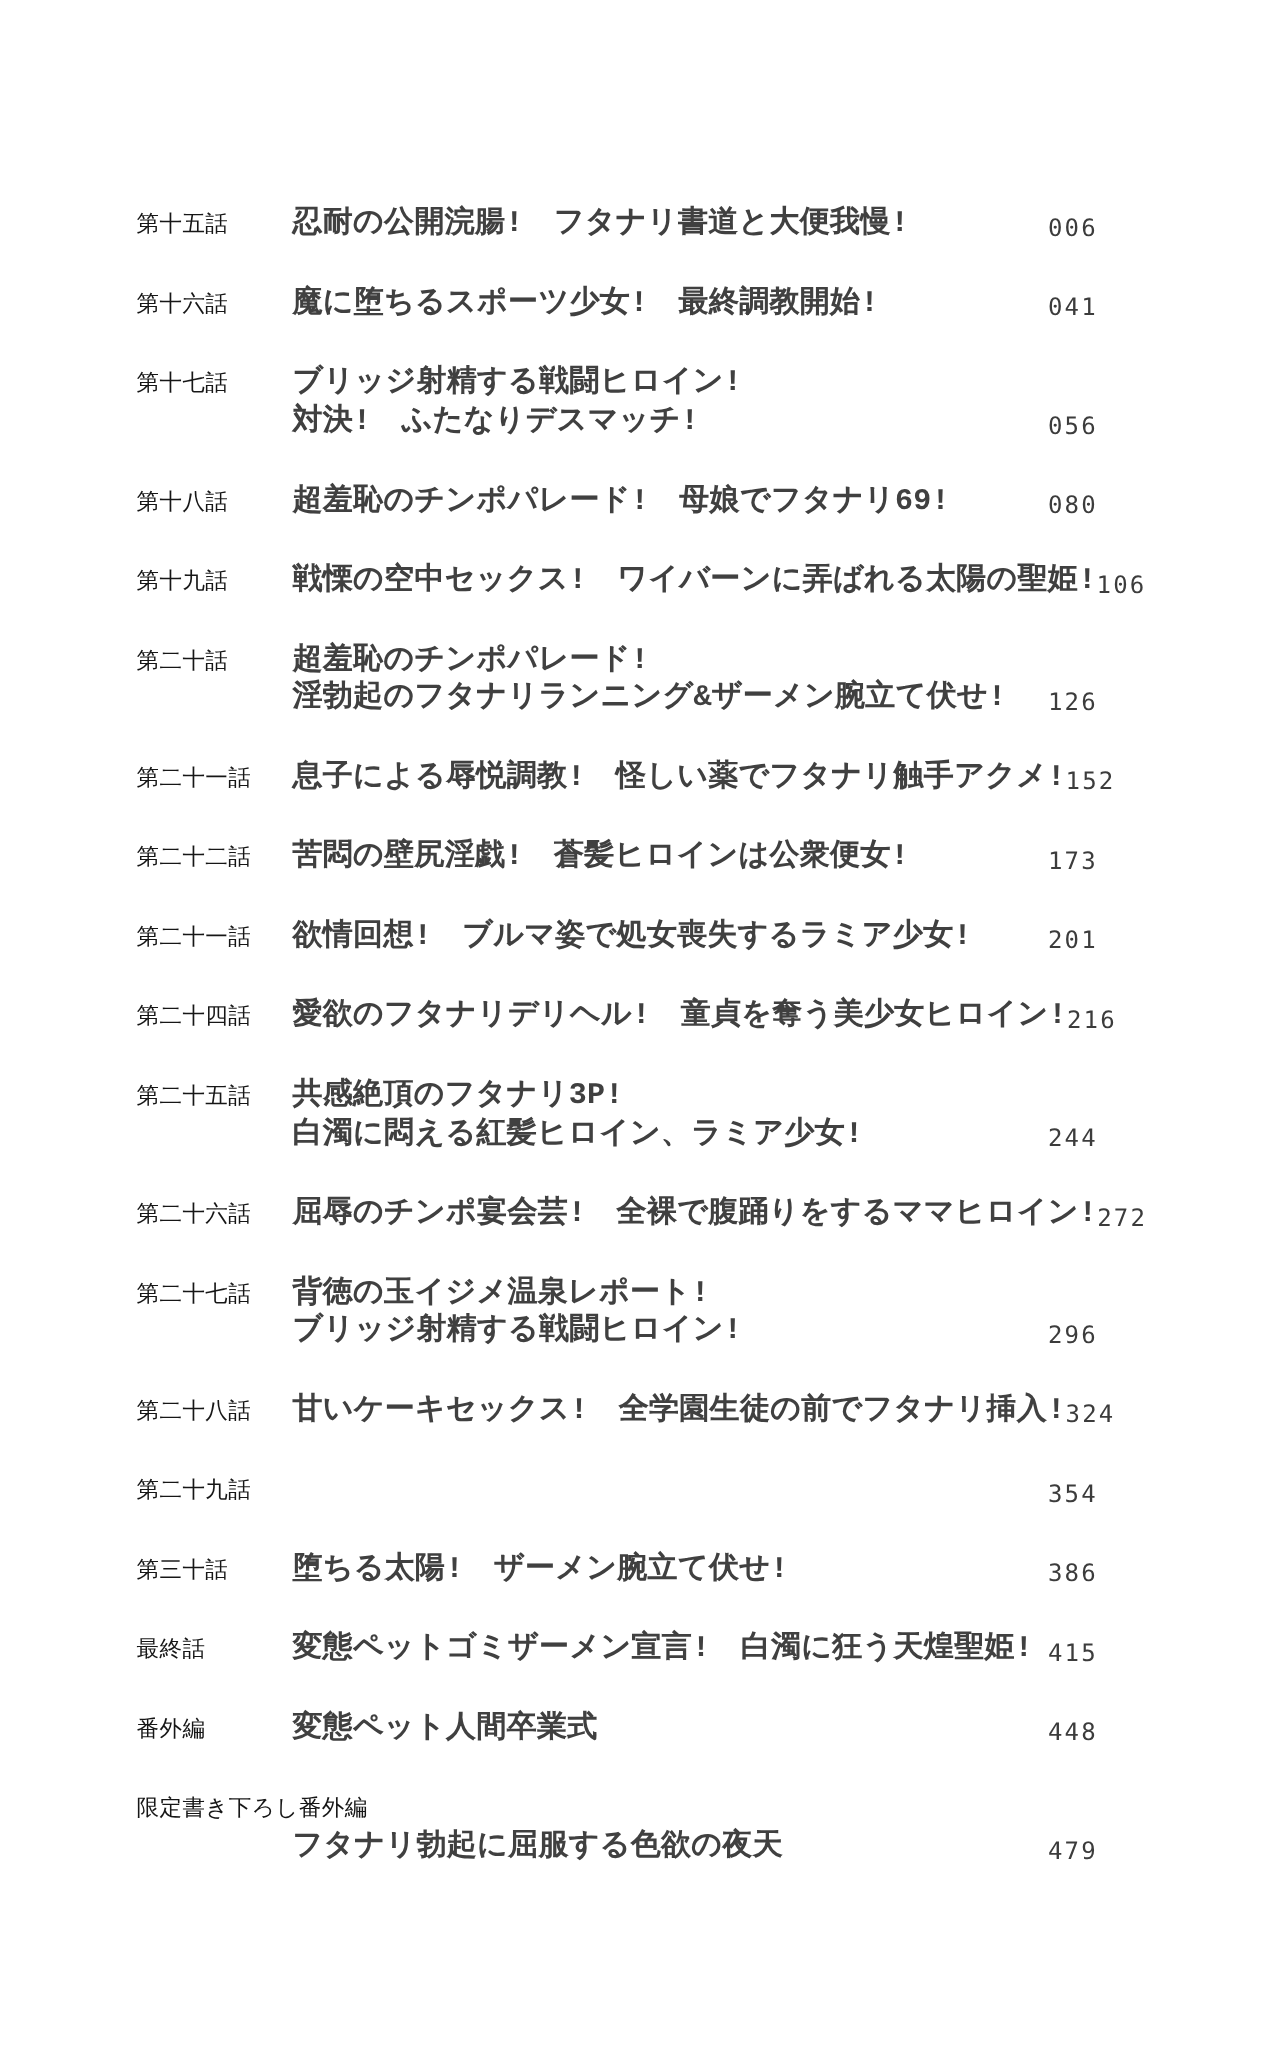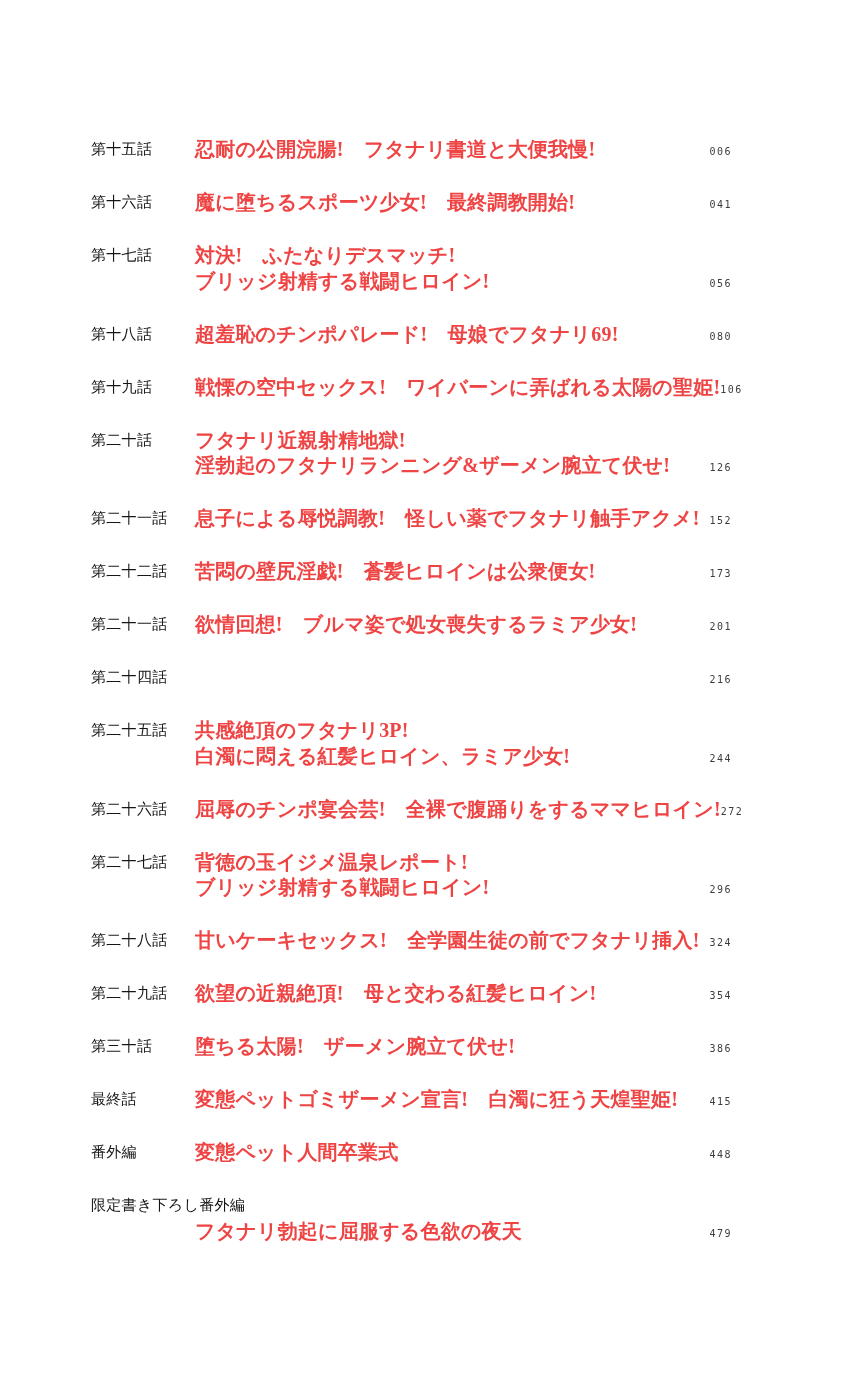--- a/index.html
+++ b/index.html
@@ -36,36 +36,36 @@
     font-weight: 400;
     line-height: 25.5px;
     color: #161616;
     white-space: nowrap;
     letter-spacing: 0.3px;
   }
   .entry .lines {
     grid-column: 2;
   }
   .entry .line {
-    font-family: Liberation Serif, serif;
+    font-family: Liberation Mono, monospace;
     font-size: 20px;
     font-weight: 700;
     line-height: 25.5px;
-    color: #ef4444;
+    color: #404040;
     white-space: nowrap;
     letter-spacing: 0.2px;
   }
   .entry .pagenum {
     grid-column: 3;
     align-self: end;
     justify-self: end;
     position: relative;
     top: 2px;
     font-family: "DejaVu Sans Mono", "Liberation Mono", monospace;
-    font-size: 10px;
+    font-size: 16px;
     font-weight: 400;
     line-height: 25.5px;
     letter-spacing: 1.5px;
     color: #3c3c3c;
   }
   
   .entry.section .label   { grid-column: 1 / span 3; grid-row: 1; }
   .entry.section .lines   { grid-column: 2; grid-row: 2; }
   .entry.section .pagenum { grid-column: 3; grid-row: 2; }
 </style>
@@ -84,43 +84,43 @@
       <div class="entry">
     <div class="label">第十六話</div>
     <div class="lines">
           <div class="line">魔に堕ちるスポーツ少女!　最終調教開始!</div>
         </div>
     <div class="pagenum">041</div>
   </div>
       <div class="entry">
     <div class="label">第十七話</div>
     <div class="lines">
+          <div class="line">ブリッジ射精する戦闘ヒロイン!</div>
           <div class="line">対決!　ふたなりデスマッチ!</div>
-          <div class="line">ブリッジ射精する戦闘ヒロイン!</div>
         </div>
     <div class="pagenum">056</div>
   </div>
       <div class="entry">
     <div class="label">第十八話</div>
     <div class="lines">
           <div class="line">超羞恥のチンポパレード!　母娘でフタナリ69!</div>
         </div>
     <div class="pagenum">080</div>
   </div>
       <div class="entry">
     <div class="label">第十九話</div>
     <div class="lines">
           <div class="line">戦慄の空中セックス!　ワイバーンに弄ばれる太陽の聖姫!</div>
         </div>
     <div class="pagenum">106</div>
   </div>
       <div class="entry">
     <div class="label">第二十話</div>
     <div class="lines">
-          <div class="line">フタナリ近親射精地獄!</div>
+          <div class="line">超羞恥のチンポパレード!</div>
           <div class="line">淫勃起のフタナリランニング&amp;ザーメン腕立て伏せ!</div>
         </div>
     <div class="pagenum">126</div>
   </div>
       <div class="entry">
     <div class="label">第二十一話</div>
     <div class="lines">
           <div class="line">息子による辱悦調教!　怪しい薬でフタナリ触手アクメ!</div>
         </div>
     <div class="pagenum">152</div>
@@ -134,20 +134,23 @@
   </div>
       <div class="entry">
     <div class="label">第二十一話</div>
     <div class="lines">
           <div class="line">欲情回想!　ブルマ姿で処女喪失するラミア少女!</div>
         </div>
     <div class="pagenum">201</div>
   </div>
       <div class="entry">
     <div class="label">第二十四話</div>
+    <div class="lines">
+          <div class="line">愛欲のフタナリデリヘル!　童貞を奪う美少女ヒロイン!</div>
+        </div>
     <div class="pagenum">216</div>
   </div>
       <div class="entry">
     <div class="label">第二十五話</div>
     <div class="lines">
           <div class="line">共感絶頂のフタナリ3P!</div>
           <div class="line">白濁に悶える紅髪ヒロイン、ラミア少女!</div>
         </div>
     <div class="pagenum">244</div>
   </div>
@@ -168,23 +171,20 @@
   </div>
       <div class="entry">
     <div class="label">第二十八話</div>
     <div class="lines">
           <div class="line">甘いケーキセックス!　全学園生徒の前でフタナリ挿入!</div>
         </div>
     <div class="pagenum">324</div>
   </div>
       <div class="entry">
     <div class="label">第二十九話</div>
-    <div class="lines">
-          <div class="line">欲望の近親絶頂!　母と交わる紅髪ヒロイン!</div>
-        </div>
     <div class="pagenum">354</div>
   </div>
       <div class="entry">
     <div class="label">第三十話</div>
     <div class="lines">
           <div class="line">堕ちる太陽!　ザーメン腕立て伏せ!</div>
         </div>
     <div class="pagenum">386</div>
   </div>
       <div class="entry">

